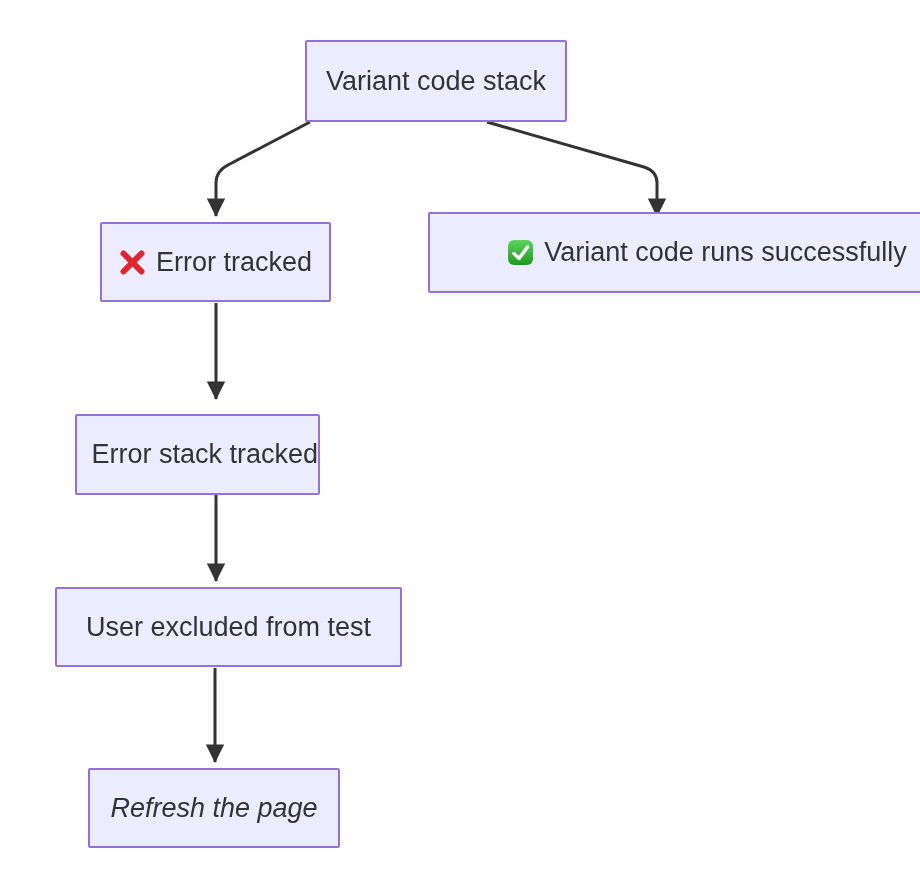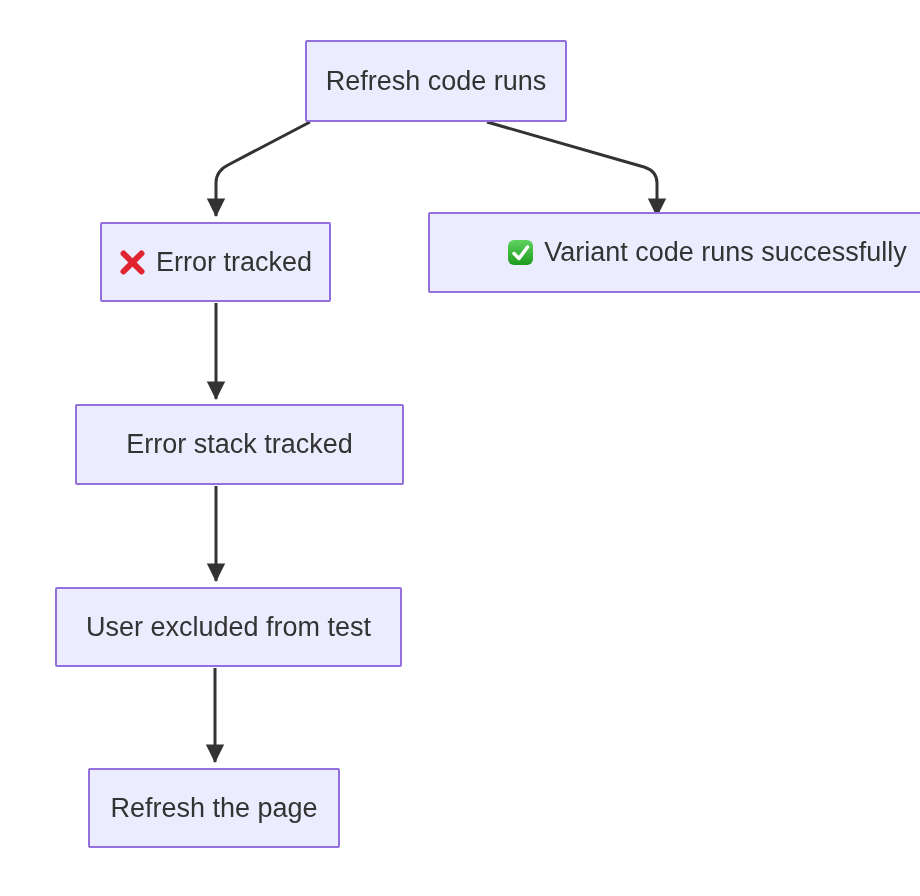--- a/index.html
+++ b/index.html
@@ -42,23 +42,23 @@
     display: inline-block;
   }
   .node .emoji-icon {
     display: inline-flex;
     flex: 0 0 auto;
   }
   
   #node-variant-code-runs { left: 305px; top: 40px;  width: 262px; height: 82px; }
   #node-error-occurs      { left: 100px; top: 222px; width: 231px; height: 80px; }
   #node-variant-success   { left: 428px; top: 212px; width: 558px; height: 81px; }
-  #node-error-stack       { left: 75px;  top: 404px; width: 329px; height: 81px; }
+  #node-error-stack       { left: 75px;  top: 414px; width: 245px; height: 81px; justify-content: flex-end; }
   #node-user-excluded     { left: 43px;  top: 587px; width: 347px; height: 80px; margin-left: 12px; }
-  #node-refresh-page      { left: 88px;  top: 768px; width: 252px; height: 80px; }
+  #node-refresh-page      { left: 88px;  top: 768px; width: 252px; height: 80px; font-style: italic; }
 </style>
 </head>
 <body>
 
 <div class="canvas">
 
   <svg class="edges-layer" width="920" height="896" viewBox="0 0 920 896" xmlns="http://www.w3.org/2000/svg">
     <defs>
       <marker id="arrowhead" markerUnits="userSpaceOnUse" markerWidth="22" markerHeight="22" viewBox="0 0 12 12" refX="10.5" refY="6" orient="auto">
         <path d="M1,1 L11,6 L1,11 Z" fill="#333333"></path>
@@ -67,21 +67,21 @@
     <g fill="none" stroke="#333333" stroke-width="3" stroke-linejoin="round" stroke-linecap="butt">
       <path d="M310,122 L228,165 Q216,171 216,183 L216,216" marker-end="url(#arrowhead)"></path>
       <path d="M487,122 L644,167 Q657,171 657,183 L657,216" marker-end="url(#arrowhead)"></path>
       <path d="M216,303 L216,399" marker-end="url(#arrowhead)"></path>
       <path d="M216,486 L216,581" marker-end="url(#arrowhead)"></path>
       <path d="M215,668 L215,762" marker-end="url(#arrowhead)"></path>
     </g>
   </svg>
 
   <div class="node" id="node-variant-code-runs">
-    <span class="label">Refresh code runs</span>
+    <span class="label">Variant code stack</span>
   </div>
 
   <div class="node" id="node-error-occurs">
     <span class="emoji-icon">
       <svg width="27" height="27" viewBox="0 0 27 27" xmlns="http://www.w3.org/2000/svg">
         <g stroke="#E02430" stroke-width="6" stroke-linecap="round">
           <line x1="4.5" y1="4.5" x2="22.5" y2="22.5"></line>
           <line x1="22.5" y1="4.5" x2="4.5" y2="22.5"></line>
         </g>
       </svg>

